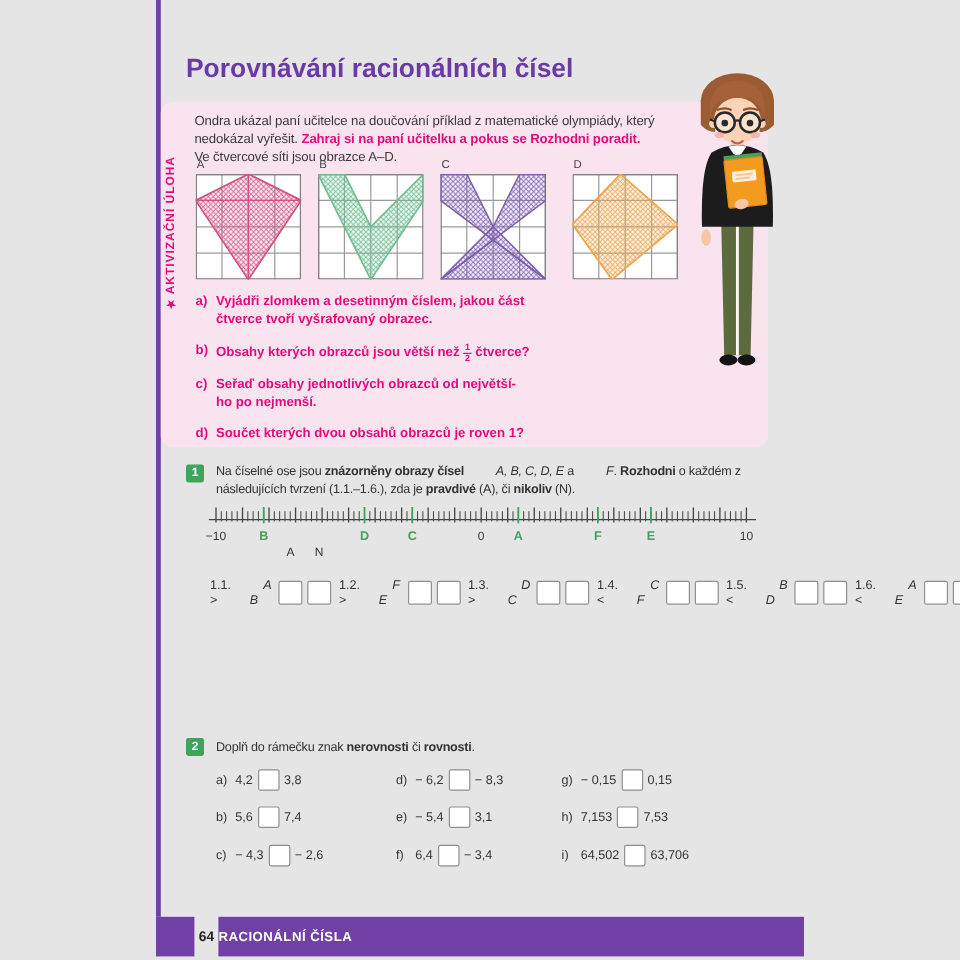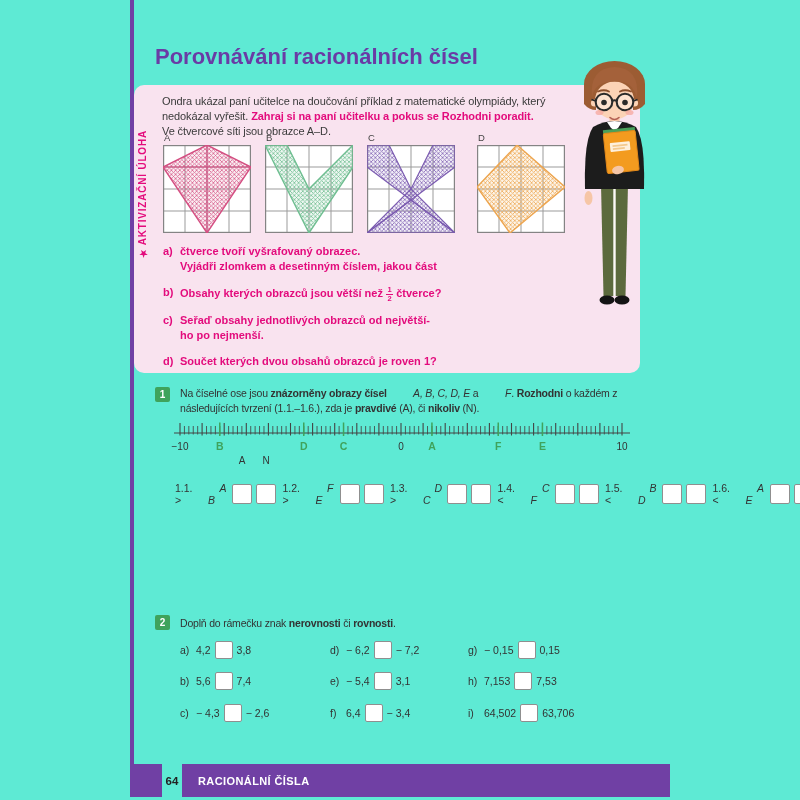--- a/index.html
+++ b/index.html
@@ -1,16 +1,16 @@
 <!DOCTYPE html>
 <html><head>
 <meta charset="utf-8">
 <style>
   html,body{margin:0;padding:0;background:#fff;}
-  .page{position:relative;width:800px;height:800px;background:#5eead4;overflow:hidden;
+  .page{position:relative;width:800px;height:800px;background:#e5e5e5;overflow:hidden;
         font-family:"Liberation Sans","DejaVu Sans",sans-serif;color:#3a3a3a;}
   .left-rule{position:absolute;left:130px;top:0;width:3.5px;height:764px;background:#7040a4;}
   .title{position:absolute;left:155px;top:44px;margin:0;font-size:22px;font-weight:bold;color:#6a3ba5;}
   .act-box{position:absolute;left:134px;top:85px;width:506px;height:288px;background:#f9e3ef;border-radius:10px;}
   .side-label{position:absolute;left:133px;top:88px;width:18px;height:172px;
               display:flex;align-items:flex-end;justify-content:center;}
   .side-label-text{writing-mode:vertical-rl;transform:rotate(180deg);font-size:10px;font-weight:bold;
                    color:#e30b7c;letter-spacing:0.8px;white-space:nowrap;}
   .side-label-text .star{font-size:11px;letter-spacing:2px;}
   .intro{position:absolute;left:162px;top:94px;width:414px;font-size:11px;line-height:1.36;letter-spacing:-0.1px;}
@@ -44,21 +44,21 @@
          grid-auto-flow:column;grid-template-columns:150px 138px auto;row-gap:12.5px;align-items:center;}
   .item{display:flex;align-items:center;font-size:10.5px;color:#333;height:19px;}
   .item .iid{width:16px;flex:none;}
   .ibox{width:18px;height:18px;border:1.5px solid #8f8f8f;border-radius:2px;background:#fff;
         margin:0 4px;box-sizing:border-box;flex:none;}
   .f-sq{position:absolute;left:130px;top:764px;width:32px;height:33px;background:#7040a4;}
   .f-num{position:absolute;left:162px;top:764px;width:20px;height:33px;display:flex;align-items:center;
          justify-content:center;font-weight:bold;font-size:11.5px;color:#222;}
   .f-bar{position:absolute;left:182px;top:764px;width:488px;height:33px;background:#7040a4;color:#fff;
          display:flex;align-items:center;font-weight:bold;font-size:11px;letter-spacing:0.4px;
-         padding-left:16px;box-sizing:border-box;}
+         padding-left:0;box-sizing:border-box;}
   i{font-style:italic;padding-left:24px;}
 </style>
 </head>
 <body>
 
 <div class="page">
 
   <svg width="0" height="0" style="position:absolute">
     <defs>
       <pattern id="patA" width="4.2" height="4.2" patternUnits="userSpaceOnUse">
@@ -138,22 +138,22 @@
       <path d="M22,0V88M44,0V88M66,0V88M0,22H88M0,44H88M0,66H88" stroke="#9b9b9b" stroke-width="1"></path>
       <rect x="0.6" y="0.6" width="86.8" height="86.8" fill="none" stroke="#848484" stroke-width="1.2"></rect>
       <polygon points="40,0 88,42 33,88 0,42" fill="url(#patD)" stroke="#eda54f" stroke-width="1.4"></polygon>
     </svg>
   </div>
 
   <div class="questions">
       <div class="q-row">
         <span class="q-id">a)</span>
         <div class="q-body">
+          <div class="q-line">Vyjádři zlomkem a desetinným číslem, jakou část</div>
           <div class="q-line">čtverce tvoří vyšrafovaný obrazec.</div>
-          <div class="q-line">Vyjádři zlomkem a desetinným číslem, jakou část</div>
         </div>
       </div>
       <div class="q-row">
         <span class="q-id">b)</span>
         <div class="q-body">
           <div class="q-line">Obsahy kterých obrazců jsou větší než<span class="frac">
               <span class="fn">1</span>
               <span class="fd">2</span>
             </span>čtverce?</div>
         </div>
@@ -386,21 +386,21 @@
       <div class="item">
         <span class="iid">c)</span>
         <span>− 4,3</span>
         <div class="ibox"></div>
         <span>− 2,6</span>
       </div>
       <div class="item">
         <span class="iid">d)</span>
         <span>− 6,2</span>
         <div class="ibox"></div>
-        <span>− 7,2</span>
+        <span>− 8,3</span>
       </div>
       <div class="item">
         <span class="iid">e)</span>
         <span>− 5,4</span>
         <div class="ibox"></div>
         <span>3,1</span>
       </div>
       <div class="item">
         <span class="iid">f)</span>
         <span>6,4</span>

